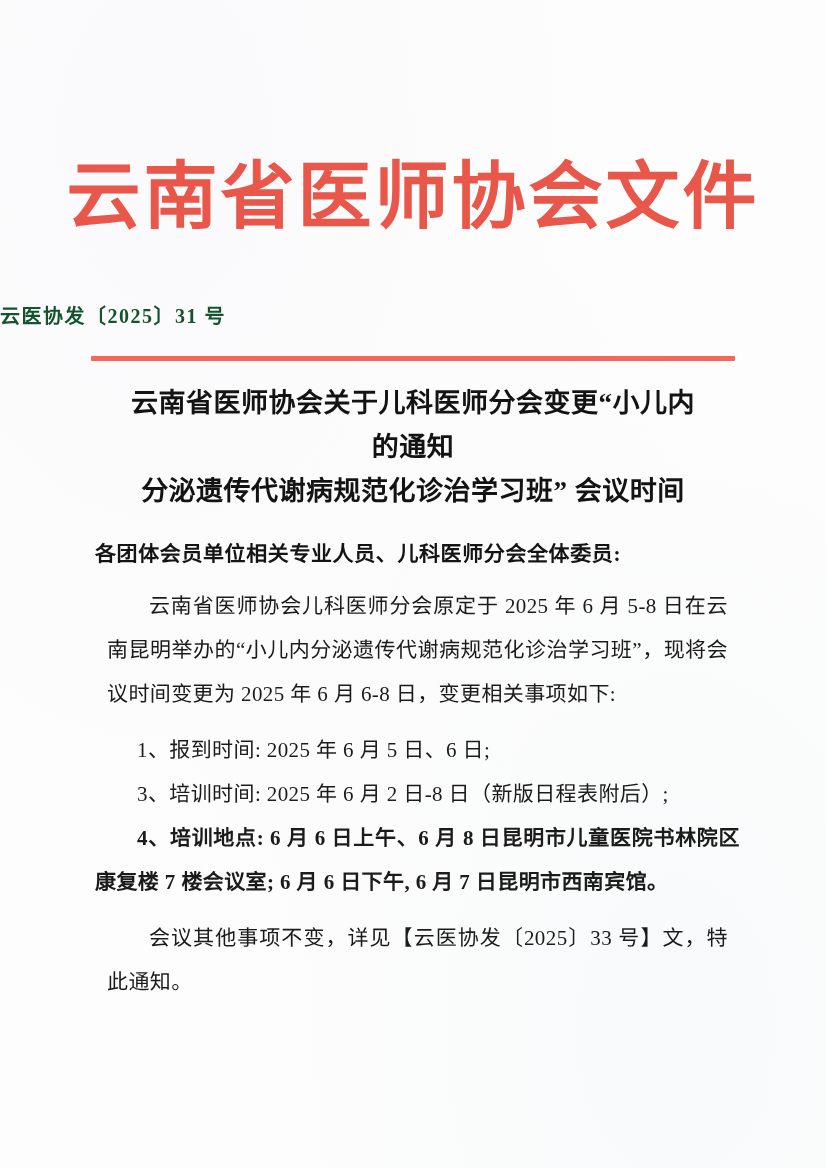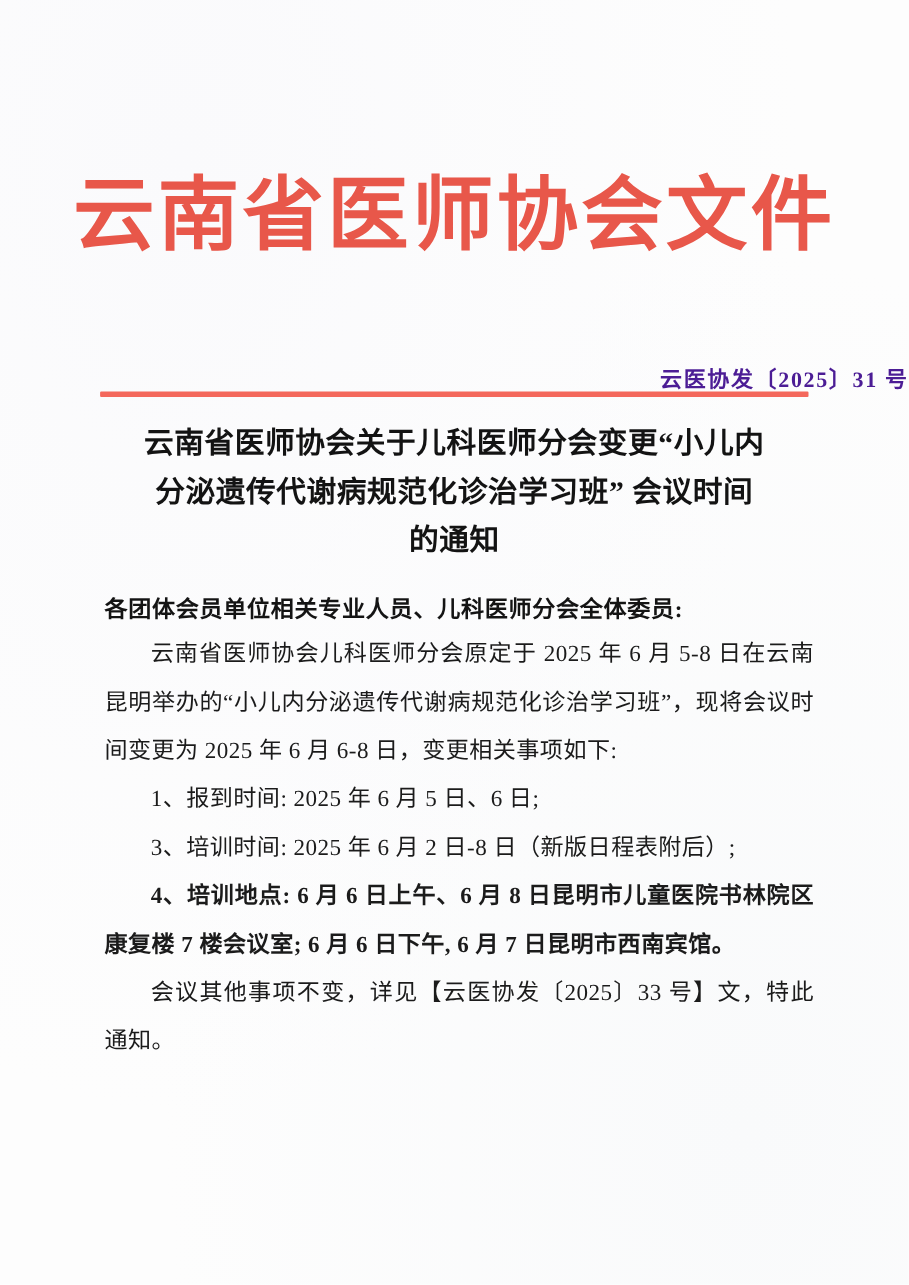--- a/index.html
+++ b/index.html
@@ -50,28 +50,27 @@
     color: #e8574a;
     white-space: nowrap;
   }
 
   
   .doc-number {
     position: absolute;
     left: 0;
     top: 300px;
     width: 826px;
-    text-align: right;
+    text-align: left;
     font-family: "Liberation Serif", "DejaVu Serif", serif;
     font-weight: 700;
     font-size: 20px;
     letter-spacing: 1.5px;
-    color: #4c1d95;
+    color: #14532d;
     white-space: nowrap;
-    margin-top: 29px;
   }
 
   
   .red-rule {
     position: absolute;
     left: 91px;
     top: 356px;
     width: 644px;
     height: 5px;
     background: #f4685c;
@@ -117,21 +116,21 @@
     left: 95px;
     top: 572px;
     width: 645px;
     font-family: "Liberation Serif", "DejaVu Serif", serif;
     font-size: 21px;
     line-height: 44px;
     letter-spacing: 0.4px;
     color: #1b1b1b;
   }
   .para {
-    margin: 0;
+    margin: 12px;
     text-align: justify;
     text-justify: inter-ideograph;
     text-indent: 2em;
   }
   .list-item {
     margin: 0;
     text-indent: 2em;
     text-align: left;
     white-space: nowrap;
   }
@@ -145,22 +144,22 @@
 <div class="content">
 
   <div class="masthead">云南省医师协会文件</div>
 
   <div class="doc-number">云医协发〔2025〕31 号</div>
 
   <div class="red-rule"></div>
 
   <div class="doc-title">
     <span class="tline">云南省医师协会关于儿科医师分会变更“小儿内</span>
+    <span class="tline tline-3">的通知</span>
     <span class="tline">分泌遗传代谢病规范化诊治学习班” 会议时间</span>
-    <span class="tline tline-3">的通知</span>
   </div>
 
   <div class="salutation">各团体会员单位相关专业人员、儿科医师分会全体委员:</div>
 
   <div class="body-block">
 
     <p class="para">云南省医师协会儿科医师分会原定于 2025 年 6 月 5-8 日在云南昆明举办的“小儿内分泌遗传代谢病规范化诊治学习班”，现将会议时间变更为 2025 年 6 月 6-8 日，变更相关事项如下:</p>
 
     <p class="list-item">1、报到时间: 2025 年 6 月 5 日、6 日;</p>
 

